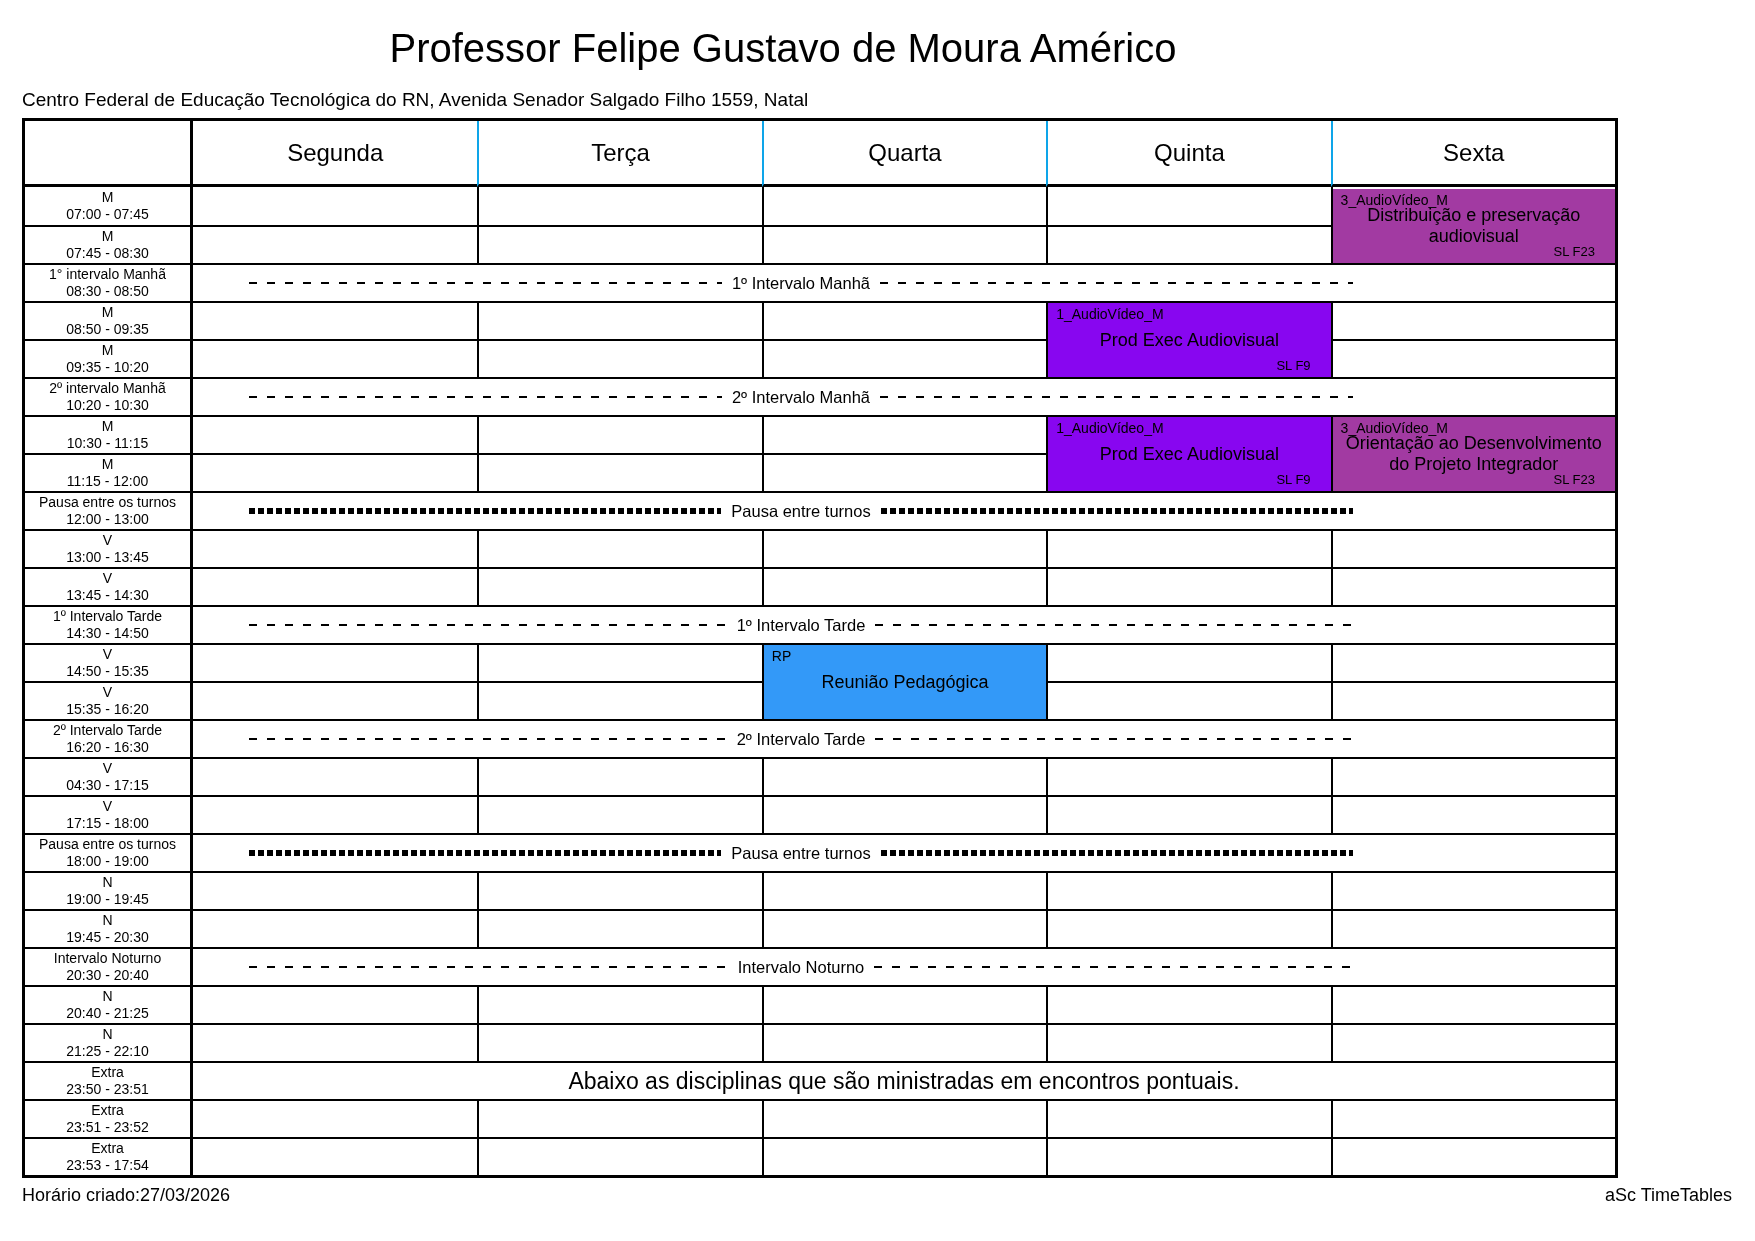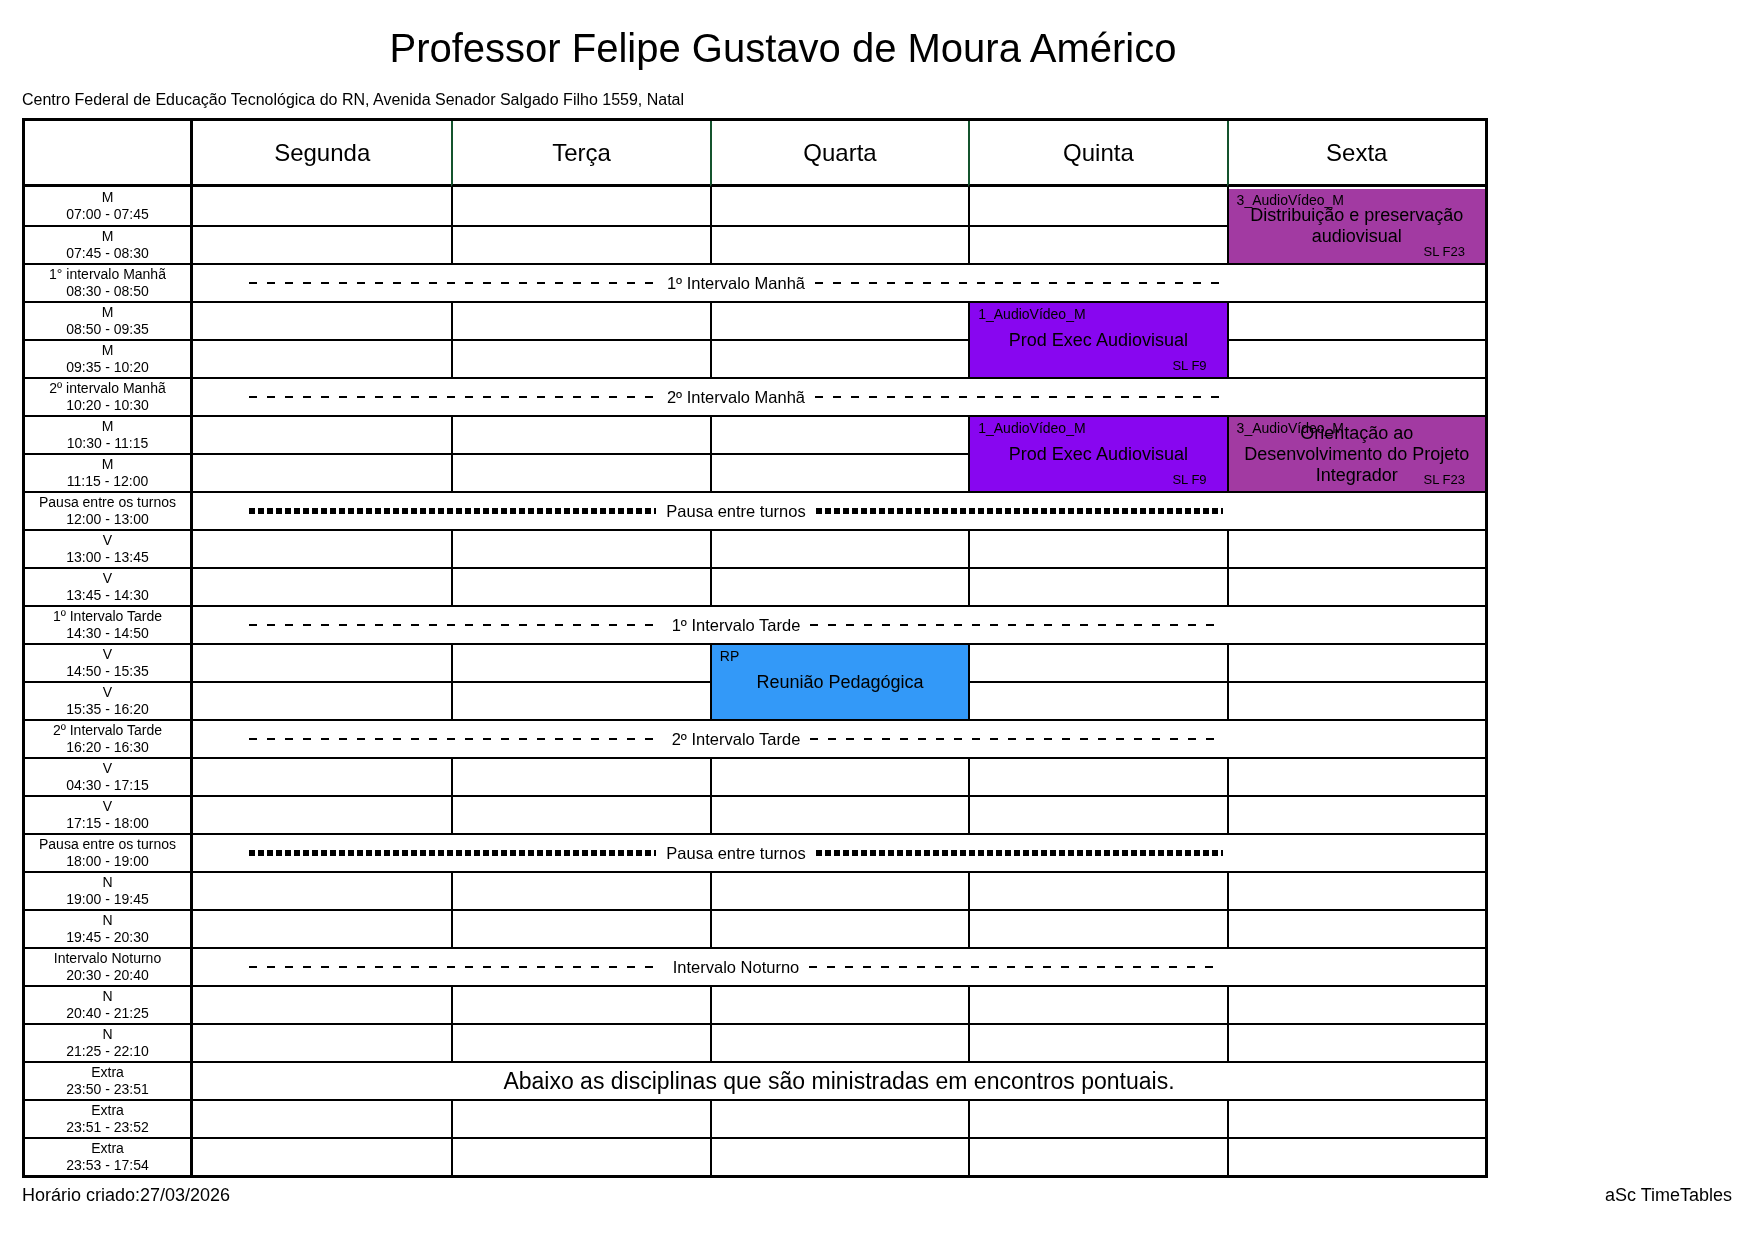--- a/index.html
+++ b/index.html
@@ -1,30 +1,30 @@
 <!DOCTYPE html>
 <html><head>
 <meta charset="utf-8">
 <style>
   html,body{margin:0;padding:0;background:#fff;color:#000;}
   body{width:1755px;height:1241px;font-family:"Liberation Sans",sans-serif;position:relative;overflow:hidden;}
 
   .page-title{width:1566px;margin:26px 0 0 0;text-align:center;font-size:40px;line-height:1.1;}
-  .page-subtitle{margin:20px 0 8px 22px;font-size:16px;line-height:20px;}
+  .page-subtitle{margin:20px 0 8px 22px;font-size:19px;line-height:20px;}
 
   .timetable{
-    position:relative;margin:4px 0 0 22px;width:1466px;box-sizing:border-box;
+    position:relative;margin:4px 0 0 22px;width:1596px;box-sizing:border-box;
     border:3px solid #000;background:#fff;
     display:grid;
     grid-template-columns:168px repeat(5,1fr);
     grid-template-rows:66px repeat(26,38px);
   }
   .cell{box-sizing:border-box;min-width:0;min-height:0;}
   .corner{border-right:3px solid #000;border-bottom:3px solid #000;}
-  .day-header{border-left:2px solid #14532d;border-bottom:3px solid #000;display:flex;align-items:center;justify-content:center;font-size:24px;}
+  .day-header{border-left:2px solid #0ea5e9;border-bottom:3px solid #000;display:flex;align-items:center;justify-content:center;font-size:24px;}
   .day-header.first{border-left:none;}
   .time{border-right:3px solid #000;border-top:2px solid #000;display:flex;flex-direction:column;align-items:center;justify-content:center;text-align:center;font-size:14px;line-height:17px;}
   .day{border-left:2px solid #000;border-top:2px solid #000;}
   .day.first{border-left:none;}
   .no-top{border-top:none !important;}
   .merged{grid-column:2 / 7;border-top:2px solid #000;display:flex;align-items:center;padding:0 262px 0 56px;}
   .merged.message{padding:0;justify-content:center;font-size:23px;}
   .int-text{padding:0 10px;font-size:16.5px;white-space:nowrap;}
   .line{flex:1 1 auto;height:2px;background:repeating-linear-gradient(90deg,#000 0 8px,transparent 8px 18px);}
   .line.dotted{height:6px;background:repeating-linear-gradient(90deg,#000 0 6px,transparent 6px 9px);}

